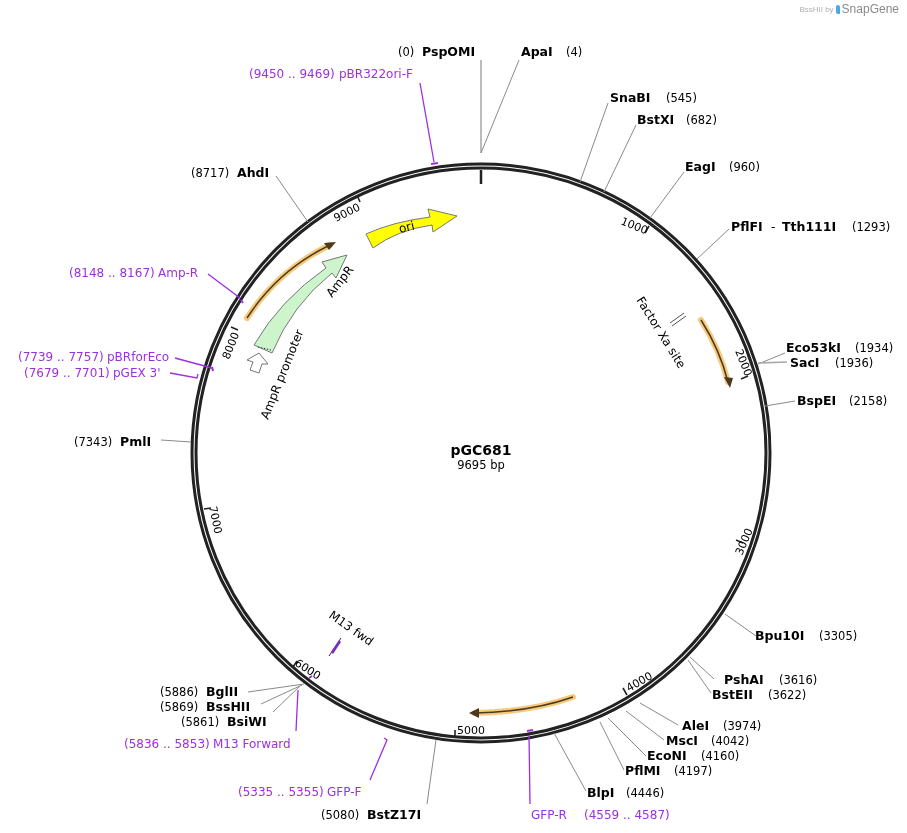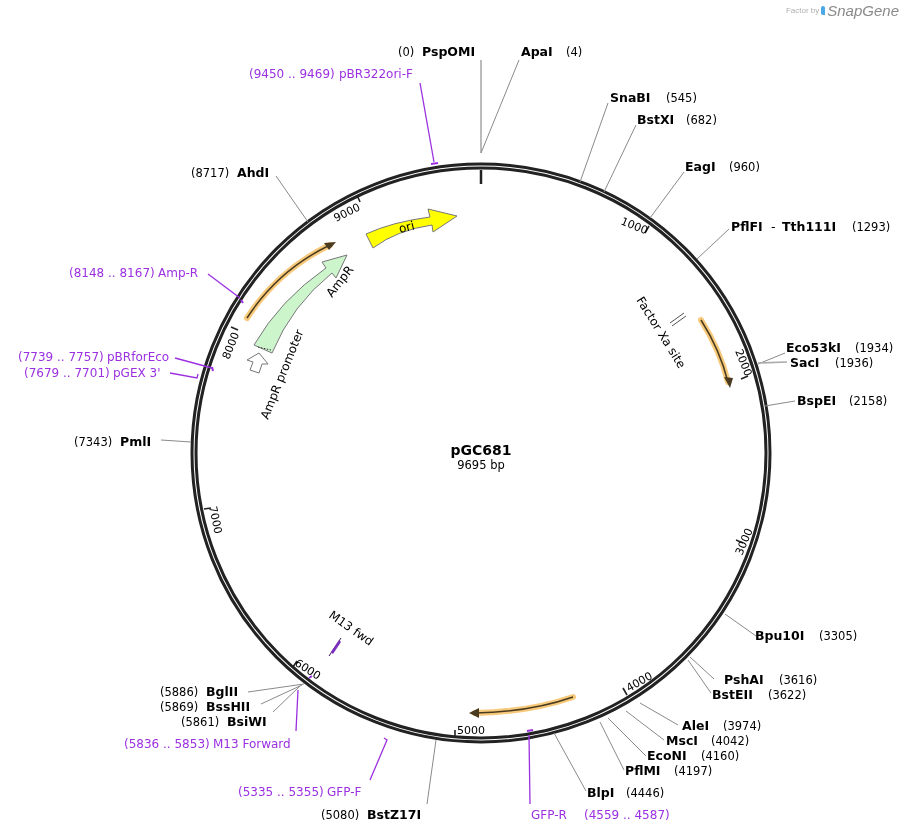--- a/index.html
+++ b/index.html
@@ -8,28 +8,28 @@
   #map { position: absolute; left: 0; top: 0; }
   .enz { font-weight: bold; font-size: 12.5px; fill: #000; }
   .pos { font-size: 11.5px; fill: #000; }
   .prim { font-size: 12px; fill: #9b30e0; }
   .tick { font-size: 11px; fill: #000; }
   .feat { font-size: 12px; fill: #000; }
   .title { font-weight: bold; font-size: 14px; fill: #000; }
   .sub { font-size: 11.5px; fill: #000; }
   .credit { position: absolute; right: 8px; top: 2px; font-size: 8px; color: #b0b0b0;
             font-family: "Liberation Sans", sans-serif; display: flex; align-items: center; gap: 2px; }
-  .credit .brand { color: #8a8a8a; font-size: 15px; font-style: italic; }
+  .credit .brand { color: #8a8a8a; font-size: 12px; }
   .credit .logo { width: 4px; height: 9px; background: #4aa8e8; border-radius: 2px 2px 0 2px; display: inline-block; }
 </style>
 </head>
 <body>
 
 <div class="credit">
-  <span>Factor by</span>
+  <span>BssHII by</span>
   <span class="logo"></span>
   <span class="brand">SnapGene</span>
 </div>
 
 <svg id="map" width="907" height="833" viewBox="0 0 907 833">
 
   <g>
     <circle cx="481" cy="453" r="289" fill="none" stroke="#222" stroke-width="3"></circle>
     <circle cx="481" cy="453" r="285" fill="none" stroke="#222" stroke-width="3"></circle>
   </g>

